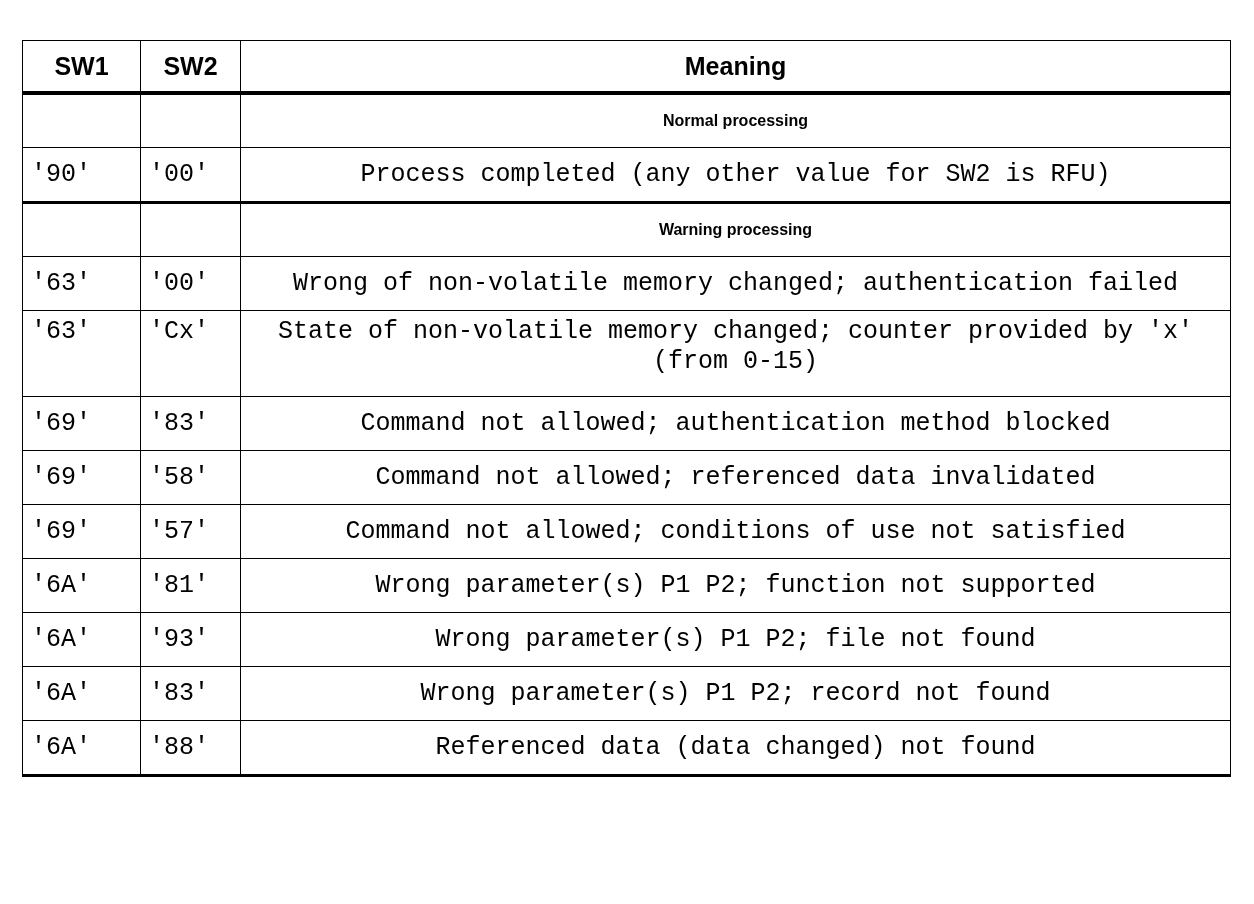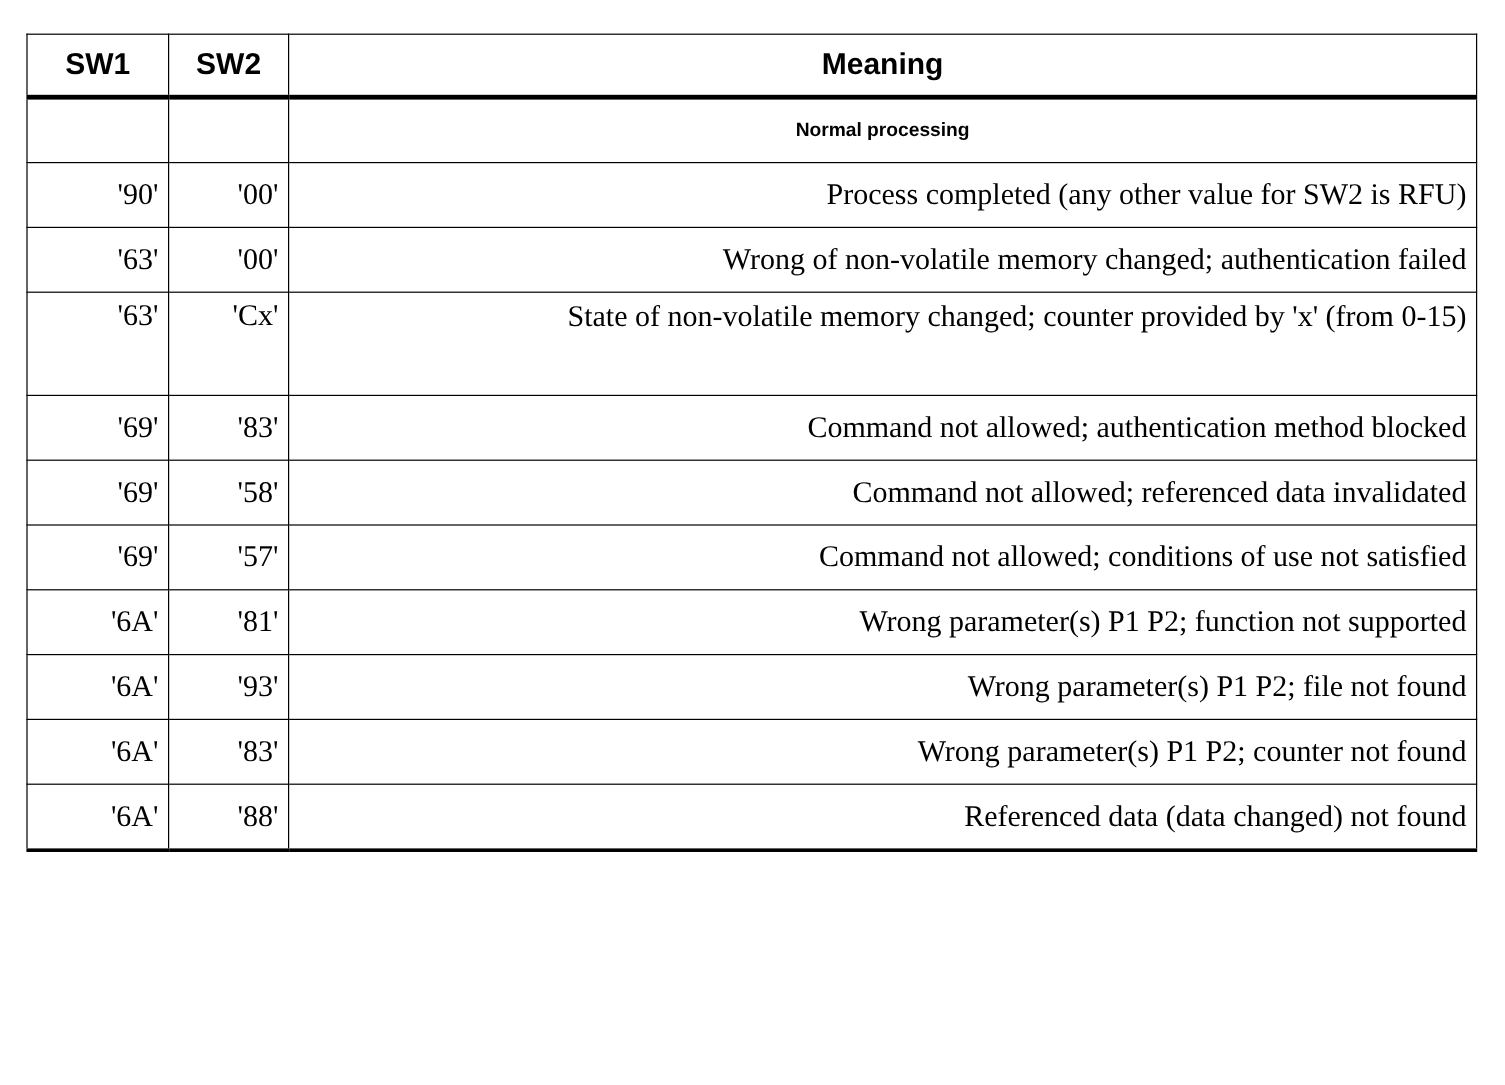--- a/index.html
+++ b/index.html
@@ -10,21 +10,21 @@
   body {
     width: 1254px;
     height: 904px;
     font-family: "Liberation Serif", serif;
     color: #000000;
   }
   .page {
     box-sizing: border-box;
     width: 1254px;
     height: 904px;
-    padding: 28px 22px 22px 22px;
+    padding: 40px 22px 22px 22px;
   }
   table.sw-table {
     border-collapse: collapse;
     width: 1208px;
     table-layout: fixed;
   }
   table.sw-table td,
   table.sw-table th {
     border: 1.5px solid #000000;
     vertical-align: middle;
@@ -58,26 +58,28 @@
     height: 46px;
   }
 
   
   tr.data-row td {
     font-size: 25px;
     height: 47px;
   }
   tr.data-row td.cell-sw1,
   tr.data-row td.cell-sw2 {
-    text-align: right;
+    text-align: left;
     white-space: nowrap;
+    font-family: Liberation Mono, monospace;
   }
   tr.data-row td.cell-meaning {
-    text-align: right;
+    text-align: center;
     line-height: 1.18;
+    font-family: Liberation Mono, monospace;
   }
   tr.data-row.two-line td {
     height: 76px;
     vertical-align: top;
     padding-top: 6px;
   }
   tr.data-row.two-line td.cell-sw1,
   tr.data-row.two-line td.cell-sw2 {
     vertical-align: top;
   }
@@ -112,20 +114,25 @@
         <td class="section-sw1"></td>
         <td class="section-sw2"></td>
         <td class="section-title">Normal processing</td>
       </tr>
       <tr class="data-row">
         <td class="cell-sw1">'90'</td>
         <td class="cell-sw2">'00'</td>
         <td class="cell-meaning">Process completed (any other value for SW2 is RFU)</td>
       </tr>
 
+      <tr class="section-row group-start">
+        <td class="section-sw1"></td>
+        <td class="section-sw2"></td>
+        <td class="section-title">Warning processing</td>
+      </tr>
       <tr class="data-row">
         <td class="cell-sw1">'63'</td>
         <td class="cell-sw2">'00'</td>
         <td class="cell-meaning">Wrong of non-volatile memory changed; authentication failed</td>
       </tr>
       <tr class="data-row two-line">
         <td class="cell-sw1">'63'</td>
         <td class="cell-sw2">'Cx'</td>
         <td class="cell-meaning">State of non-volatile memory changed; counter provided by 'x' (from 0-15)</td>
       </tr>
@@ -151,21 +158,21 @@
         <td class="cell-meaning">Wrong parameter(s) P1 P2; function not supported</td>
       </tr>
       <tr class="data-row">
         <td class="cell-sw1">'6A'</td>
         <td class="cell-sw2">'93'</td>
         <td class="cell-meaning">Wrong parameter(s) P1 P2; file not found</td>
       </tr>
       <tr class="data-row">
         <td class="cell-sw1">'6A'</td>
         <td class="cell-sw2">'83'</td>
-        <td class="cell-meaning">Wrong parameter(s) P1 P2; counter not found</td>
+        <td class="cell-meaning">Wrong parameter(s) P1 P2; record not found</td>
       </tr>
       <tr class="data-row last-row">
         <td class="cell-sw1">'6A'</td>
         <td class="cell-sw2">'88'</td>
         <td class="cell-meaning">Referenced data (data changed) not found</td>
       </tr>
 
     </tbody>
   </table>
 </div>

